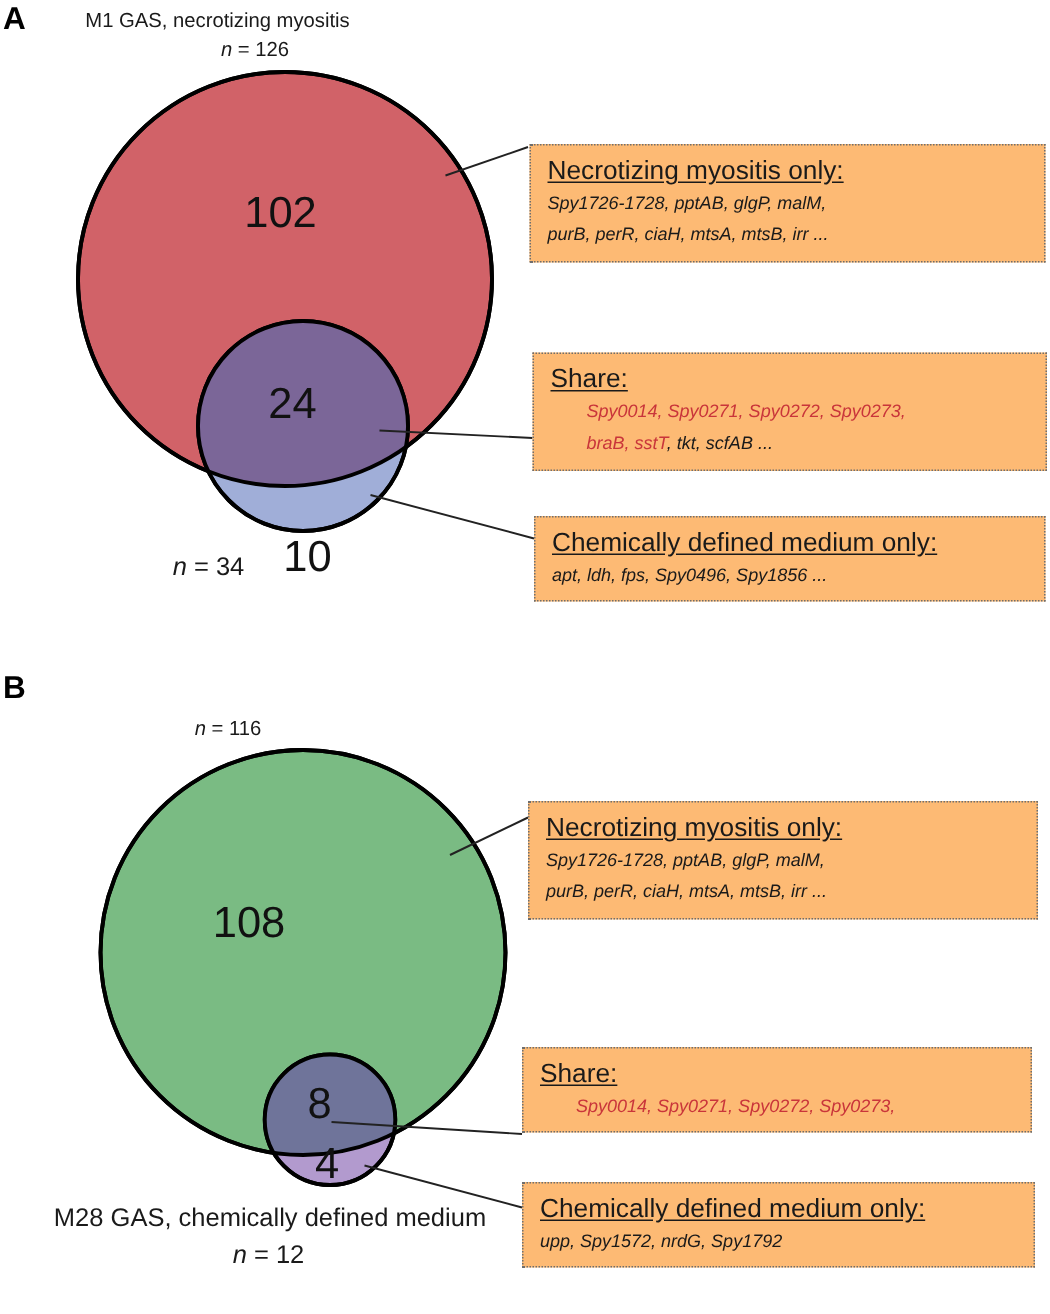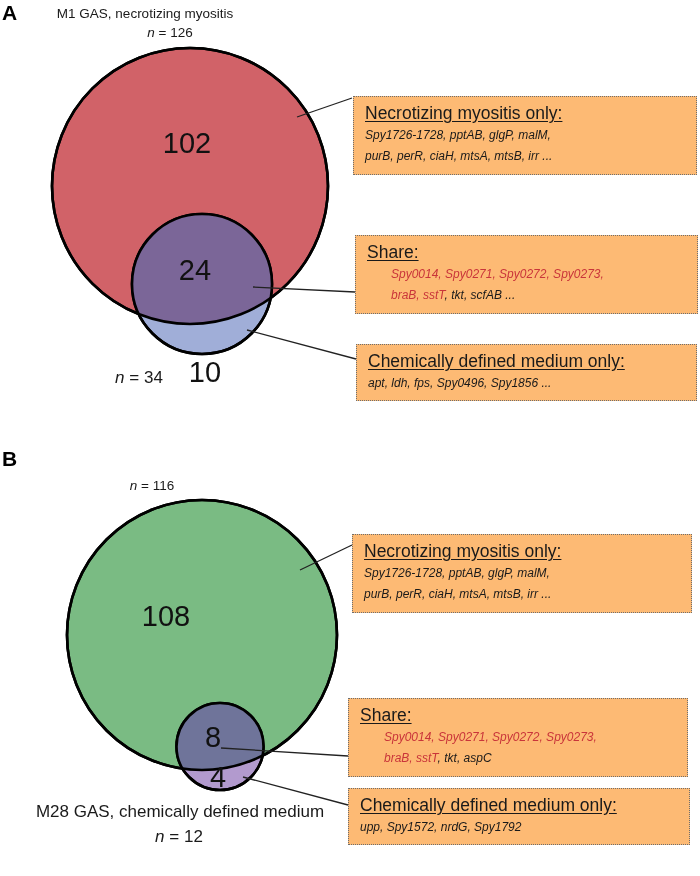--- a/index.html
+++ b/index.html
@@ -114,21 +114,20 @@
 
     <div class="callout" style="left:352px;top:96px;width:340px;">
       <div class="callout-title">Necrotizing myositis only:</div>
       <div class="gene-line">Spy1726-1728, pptAB, glgP, malM,</div>
       <div class="gene-line">purB, perR, ciaH, mtsA, mtsB, irr ...</div>
     </div>
 
     <div class="callout" style="left:348px;top:260px;width:340px;">
       <div class="callout-title">Share:</div>
       <div class="gene-line red">Spy0014, Spy0271, Spy0272, Spy0273,</div>
-      <div class="gene-line"><span class="red">braB, sstT</span><span>, tkt, aspC</span></div>
     </div>
 
     <div class="callout" style="left:348px;top:350px;width:342px;">
       <div class="callout-title">Chemically defined medium only:</div>
       <div class="gene-line">upp, Spy1572, nrdG, Spy1792</div>
     </div>
   </div>
 
 </div>
 

